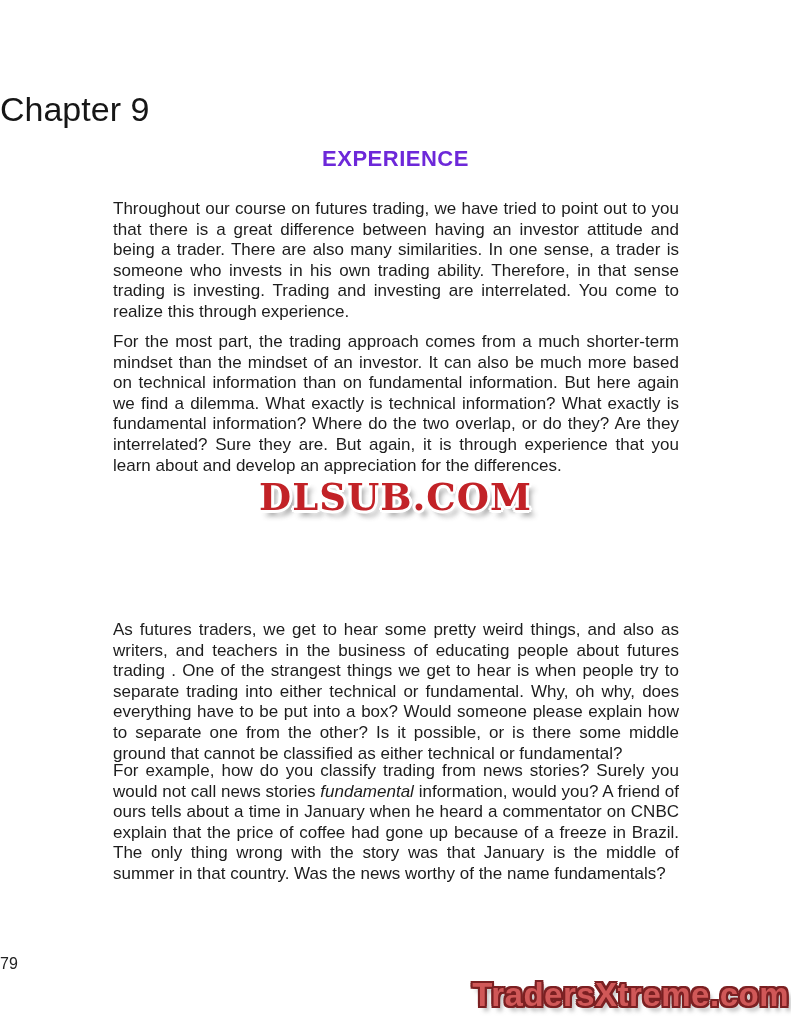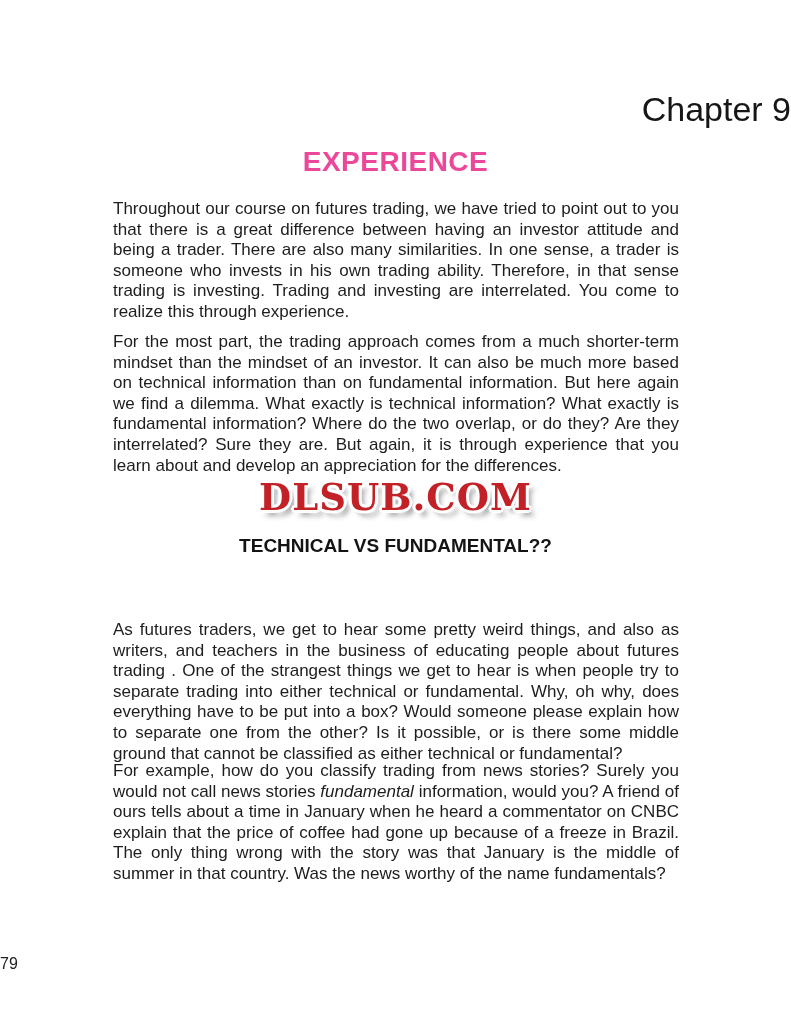--- a/index.html
+++ b/index.html
@@ -40,37 +40,37 @@
       -webkit-text-fill-color: transparent;
       color: transparent;
     }
   }
 
   .chapter-title {
     position: absolute;
     top: 90px;
     left: 0;
     width: 100%;
-    text-align: right;
+    text-align: left;
     font-size: 34px;
     font-weight: 400;
     margin: 0;
     color: #161616;
   }
   .chapter-heading {
     position: absolute;
     top: 146px;
     left: 0;
     width: 100%;
     text-align: center;
-    font-size: 28px;
+    font-size: 22px;
     font-weight: bold;
     letter-spacing: 0.5px;
     margin: 0;
-    color: #ec4899;
+    color: #6d28d9;
   }
 
   .body-text {
     position: absolute;
     left: 113px;
     width: 566px;
     margin: 0;
     font-size: 17px;
     line-height: 20.6px;
     text-align: justify;
@@ -152,22 +152,22 @@
   <h1 class="chapter-title">Chapter 9</h1>
 
   <h2 class="chapter-heading">EXPERIENCE</h2>
 
   <p class="body-text" id="p1">Throughout our course on futures trading, we have tried to point out to you that there is a great difference between having an investor attitude and being a trader.  There are also many similarities.  In one sense, a trader is someone who invests in his own trading ability. Therefore, in that sense trading is investing.  Trading and investing are interrelated.  You come to realize this through experience.</p>
 
   <p class="body-text" id="p2">For the most part, the trading approach comes from a much shorter-term mindset than the mindset of an investor. It can also be much more based on technical information than on fundamental information.  But here again we find a dilemma.  What exactly is technical information?  What exactly is fundamental information? Where do the two overlap, or do they?  Are they interrelated?  Sure they are.  But again, it is through experience that you learn about and develop an appreciation for the differences.</p>
 
   <div class="watermark">DLSUB.COM</div>
 
-  <h3 class="section-heading">TECHNICAL VS FUNDAMENTAL??</h3>
 
   <p class="body-text" id="p3">As futures traders, we get to hear some pretty weird things, and also as writers, and teachers in the business of educating people about futures trading .  One of the strangest things we get to hear is when people try to separate trading into either technical or fundamental. Why, oh why, does everything have to be put into a box?  Would someone please explain how to separate one from the other?  Is it possible, or is there some middle ground that cannot be classified as either technical or fundamental?</p>
 
   <p class="body-text" id="p4"><span>For example, how do you classify trading from news stories?  Surely you would not call news stories </span><span class="italic">fundamental</span><span> information, would you? A friend of ours tells about a time in January when he heard a commentator on CNBC explain that the price of coffee had gone up because of a freeze in Brazil.  The only thing wrong with the story was that January is the middle of summer in that country.  Was the news worthy of the name fundamentals?</span></p>
 
   <div class="page-number">79</div>
 
+  <div class="logo-bottom">TradersXtreme.com</div>
 
 </div>
 
 </body></html>

